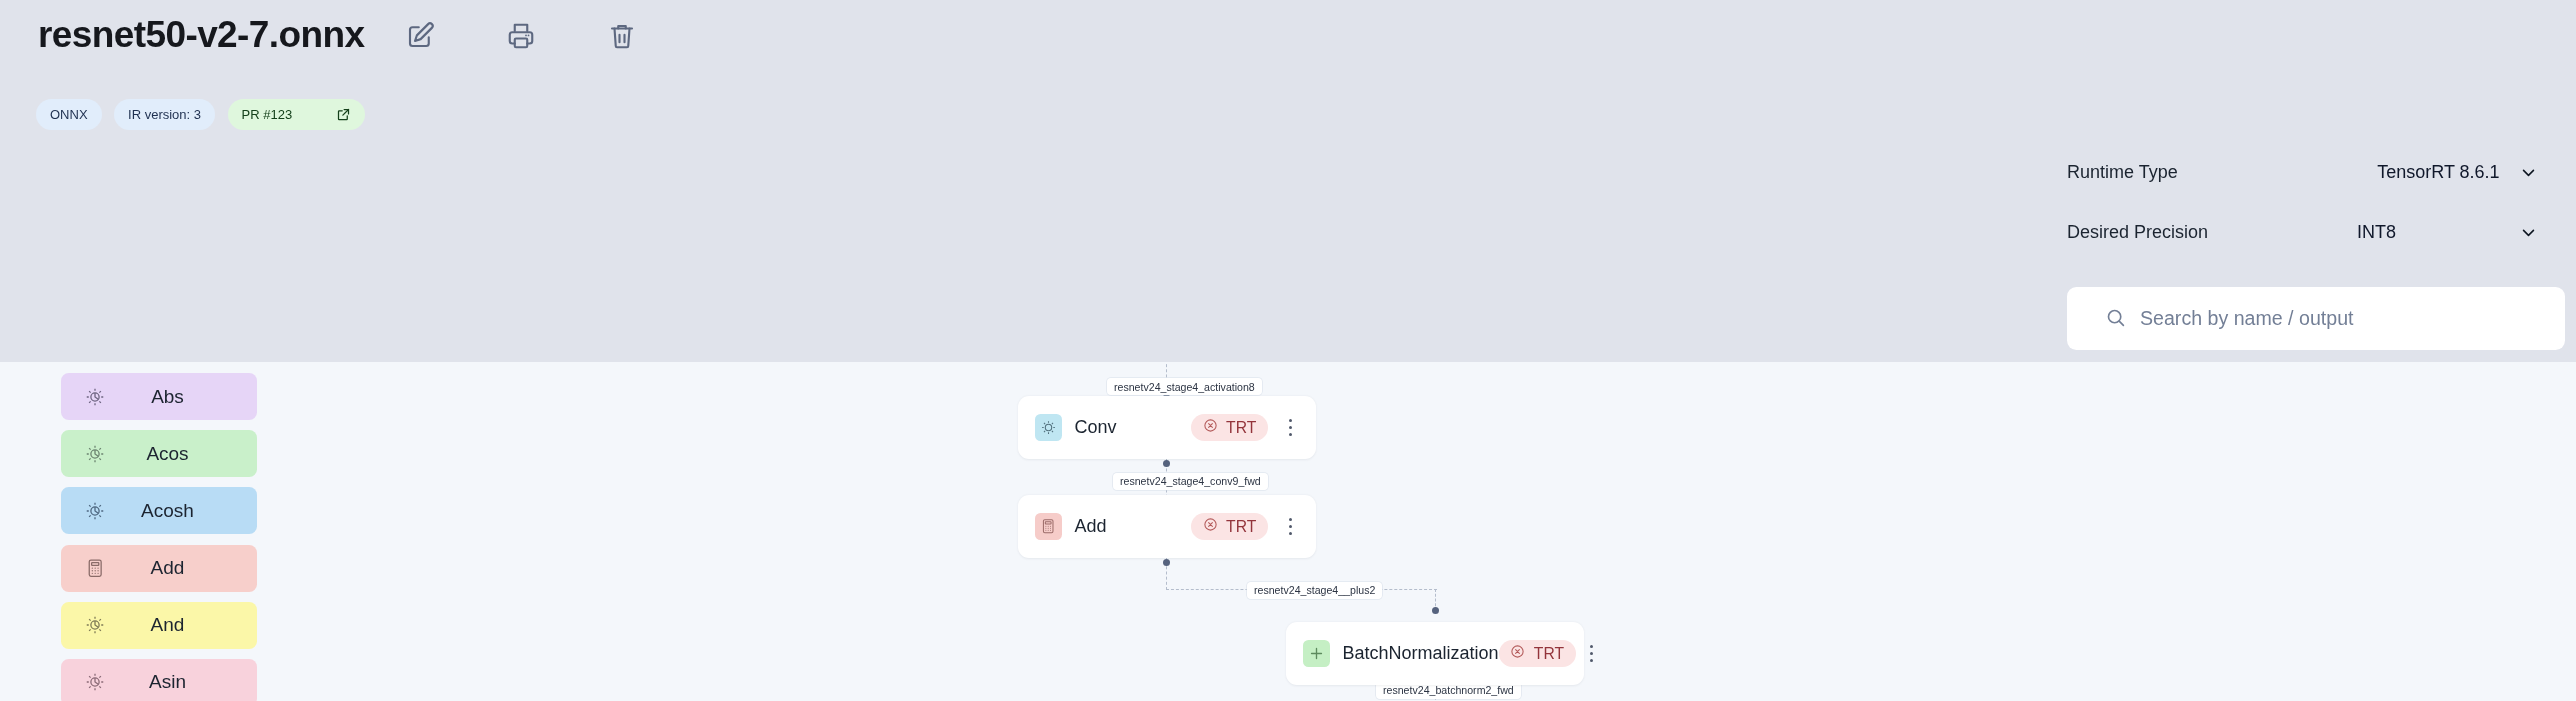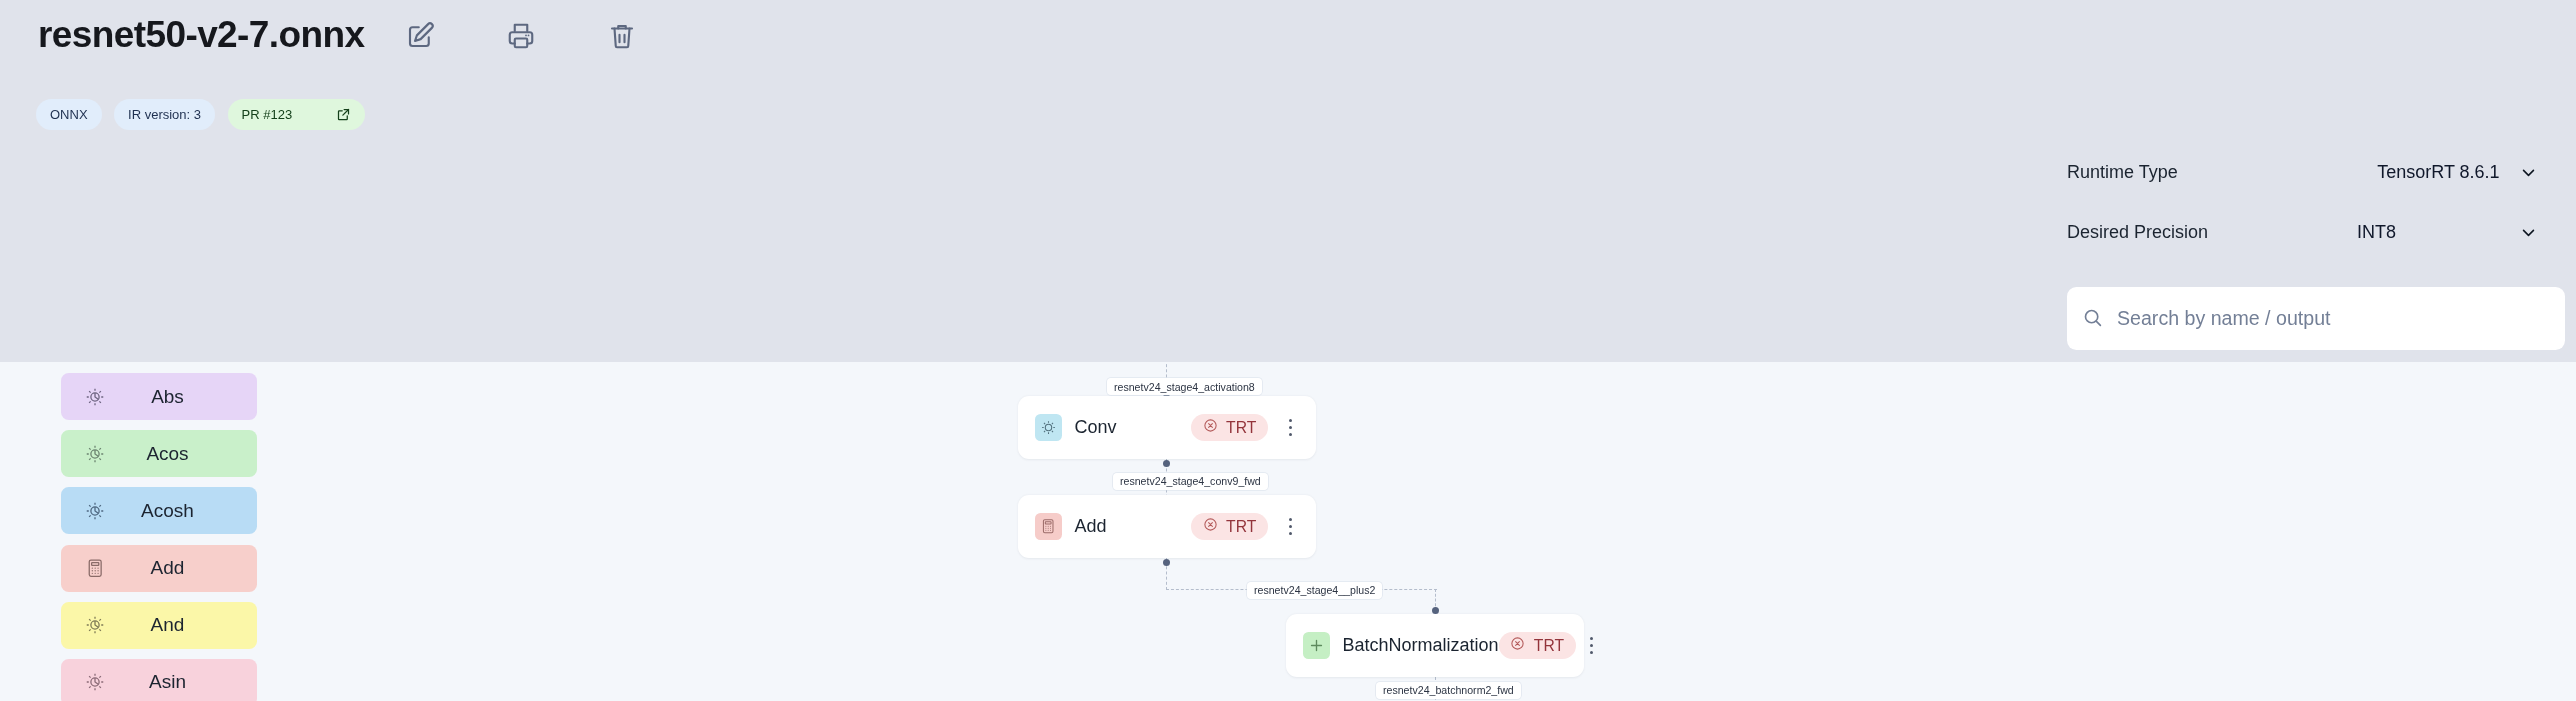--- a/index.html
+++ b/index.html
@@ -75,21 +75,21 @@
   }
   .chev { margin-left: 20.4px; width: 17px; height: 17px; flex: 0 0 auto; }
   #ctl-precision .ctl-value { margin-right: auto; }
   #ctl-precision .ctl-select { justify-content: space-between; width: 180px; }
 
   .search-box {
     position: absolute; left: 2067px; top: 287px;
     width: 498px; height: 63px;
     background: #ffffff; border-radius: 9.4px;
     display: flex; align-items: center;
-    padding: 0 15px; gap: 14px;
+    padding: 0 38px; gap: 14px;
     cursor: text;
   }
   .search-ph {
     font-size: 19.6px; color: #737f96; font-weight: 400;
   }
 
   
   .canvas {
     position: absolute; left: 0; top: 362px;
     width: 2576px; height: 340px;
@@ -422,21 +422,21 @@
         </span>
         <span>TRT</span>
       </span>
       <span class="node-menu">
           <i></i>
           <i></i>
           <i></i>
         </span>
     </div>
 
-    <div class="node" style="left:1286px; top:252px; width:298px; height:63px;">
+    <div class="node" style="left:1286px; top:260px; width:298px; height:63px;">
       <span class="node-icon" style="background:#c5efc4">
         <svg width="17" height="17" viewBox="0 0 24 24" fill="none" stroke="#5d8a5d" stroke-width="1.9" stroke-linecap="round">
             <path d="M12 5v14M5 12h14"></path>
           </svg>
       </span>
       <span class="node-name">BatchNormalization</span>
       <span class="node-badge">
         <span>
           <svg width="15" height="15" viewBox="0 0 24 24" fill="none" stroke="#b35a5a" stroke-width="1.7" stroke-linecap="round">
               <circle cx="12" cy="12" r="9"></circle>

